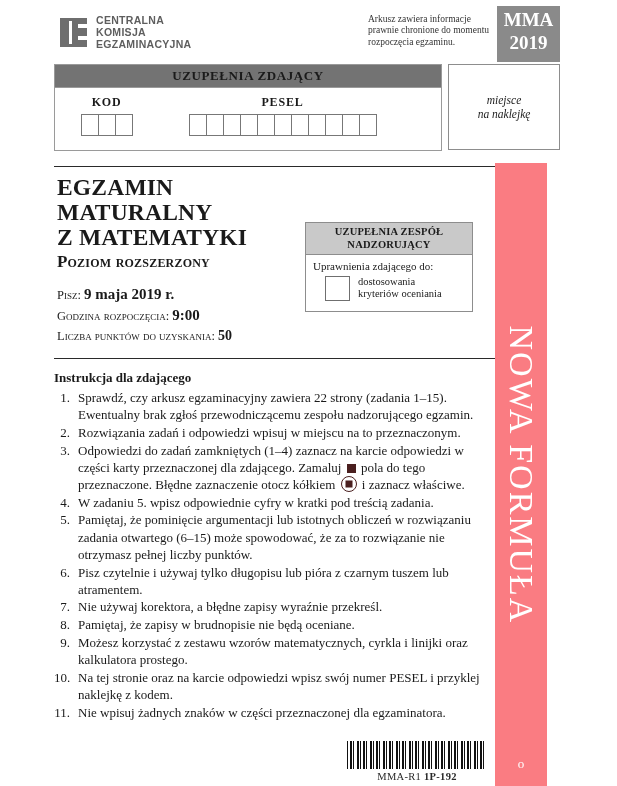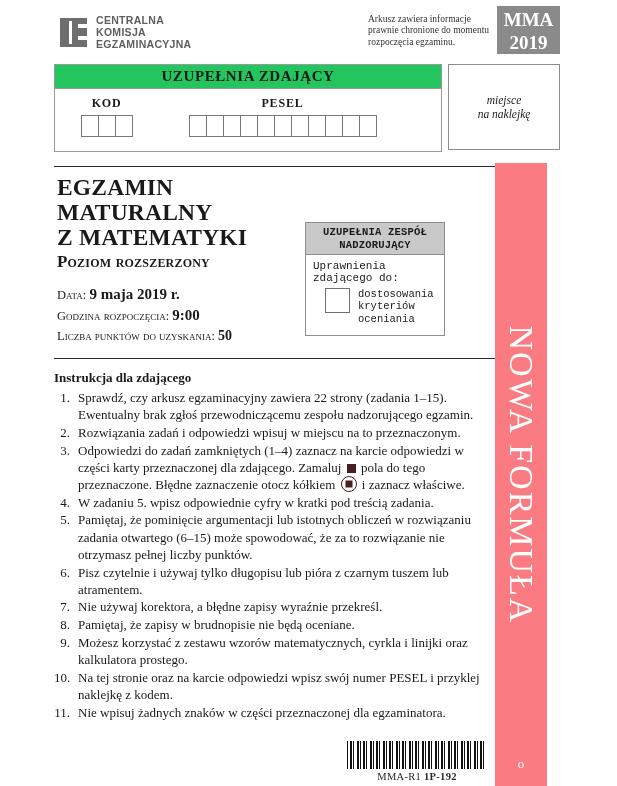--- a/index.html
+++ b/index.html
@@ -99,21 +99,21 @@
     width: 125px;
     font-size: 9.5px;
     line-height: 11.4px;
     color: #333;
   }
   .mma-badge {
     position: absolute;
     left: 497px;
     top: 6px;
     width: 63px;
-    height: 48px;
+    height: 56px;
     background: #8a8a8a;
     color: #ffffff;
     text-align: center;
     font-weight: bold;
     font-size: 19px;
     line-height: 23px;
     padding-top: 2px;
     box-sizing: border-box;
   }
 
@@ -121,24 +121,24 @@
   .zdajacy-block {
     position: absolute;
     left: 54px;
     top: 64px;
     width: 388px;
     border: 1px solid #9a9a9a;
     box-sizing: border-box;
     background: #fff;
   }
   .zdajacy-head {
-    background: #22c55e;
+    background: #737373;
     text-align: center;
     font-weight: bold;
-    font-size: 15px;
+    font-size: 13px;
     padding: 3px 0 3px;
     letter-spacing: 0.6px;
     border-bottom: 1px solid #9a9a9a;
   }
   .zdajacy-body {
     height: 62px;
     position: relative;
   }
   .field-group { position: absolute; }
   .field-group.kod  { left: 26px; top: 7px; }
@@ -223,25 +223,24 @@
     font-weight: bold;
     font-size: 15px;
   }
   .meta-row.small .val { font-size: 14px; }
 
   
   .nadzor-box {
     position: absolute;
     left: 305px;
     top: 222px;
-    width: 140px;
+    width: 168px;
     border: 1px solid #8d8d8d;
     box-sizing: border-box;
     background: #fff;
-    font-family: Liberation Mono, monospace;
   }
   .nadzor-head {
     background: #c9c9c9;
     text-align: center;
     font-weight: bold;
     font-size: 10.5px;
     line-height: 12.5px;
     padding: 3px 4px;
     border-bottom: 1px solid #8d8d8d;
     letter-spacing: 0.2px;
@@ -418,21 +417,21 @@
 </div>
 
 <div class="rule top"></div>
 <div class="rule bottom"></div>
 
 <div class="title-area">
   <div class="exam-title">EGZAMIN MATURALNY</div>
   <div class="exam-title">Z MATEMATYKI</div>
   <div class="exam-level">Poziom rozszerzony</div>
   <div class="meta" id="exam-meta">
-      <div class="meta-row"><span>Data: </span><span class="val">9 maja 2019 r.</span></div>
+      <div class="meta-row"><span>Pisz: </span><span class="val">9 maja 2019 r.</span></div>
       <div class="meta-row"><span>Godzina rozpoczęcia: </span><span class="val">9:00</span></div>
       <div class="meta-row small"><span>Liczba punktów do uzyskania: </span><span class="val">50</span></div>
     </div>
 </div>
 
 <div class="nadzor-box">
   <div class="nadzor-head">
     <div>UZUPEŁNIA ZESPÓŁ</div>
     <div>NADZORUJĄCY</div>
   </div>

